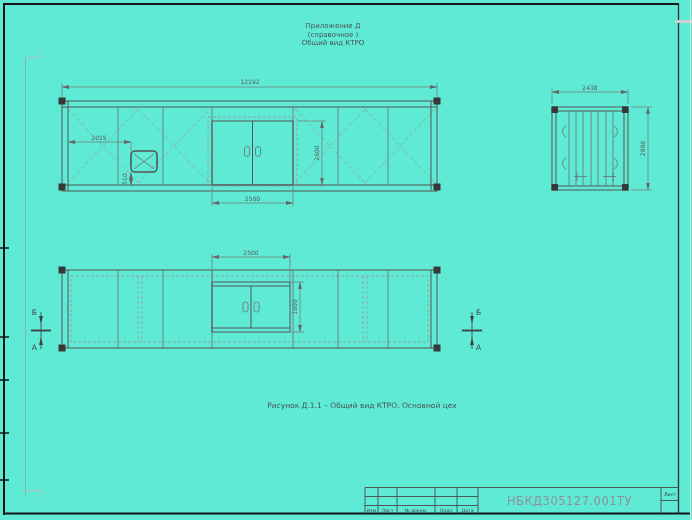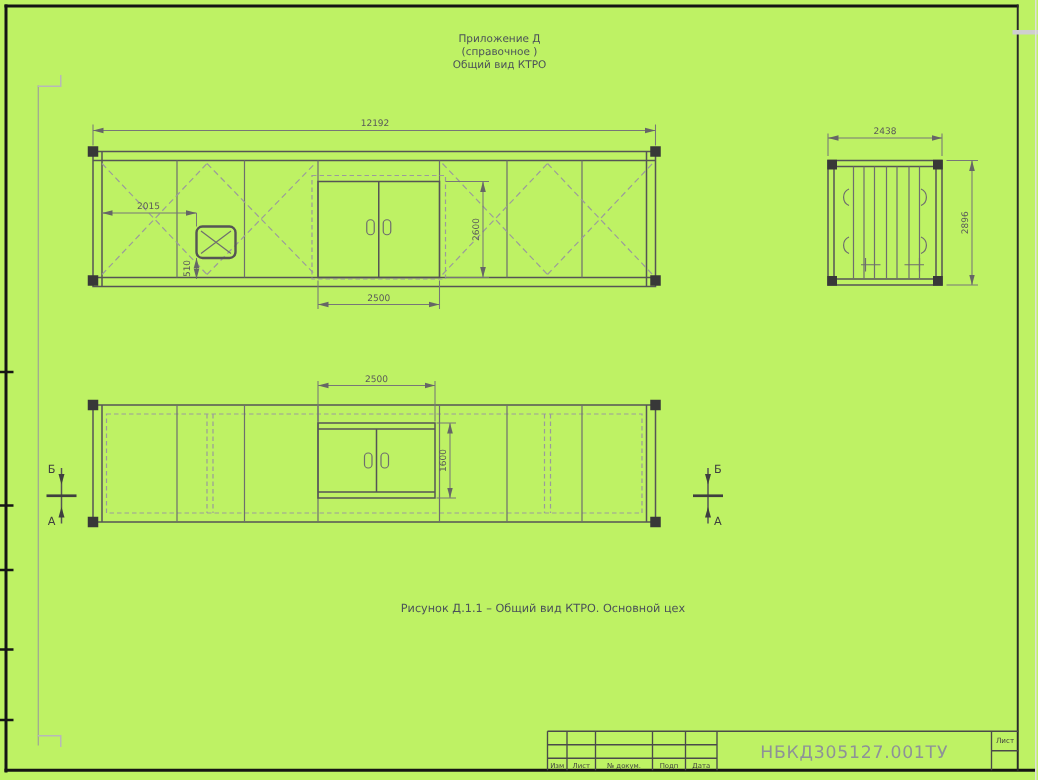--- a/index.html
+++ b/index.html
@@ -1,16 +1,16 @@
 <!DOCTYPE html>
 <html><head>
 <meta charset="utf-8">
 <style>
   html,body{margin:0;padding:0;background:#ffffff;}
-  .sheet{position:relative;width:692px;height:520px;background:#bef264;overflow:hidden;
+  .sheet{position:relative;width:692px;height:520px;background:#5eead4;overflow:hidden;
          font-family:"DejaVu Sans", sans-serif;}
   svg{position:absolute;left:0;top:0;}
   
   .ln   {stroke:#555;stroke-width:1;fill:none;}
   .ln2  {stroke:#555;stroke-width:1.6;fill:none;}
   .thin {stroke:#6e6e6e;stroke-width:0.8;fill:none;}
   .dash {stroke:#9b9b9b;stroke-width:0.8;fill:none;stroke-dasharray:4 2.5;}
   .dash2{stroke:#9b9b9b;stroke-width:0.8;fill:none;stroke-dasharray:3 2;}
   .dim  {stroke:#777;stroke-width:0.7;fill:none;}
   .sq   {fill:#383838;stroke:none;}

